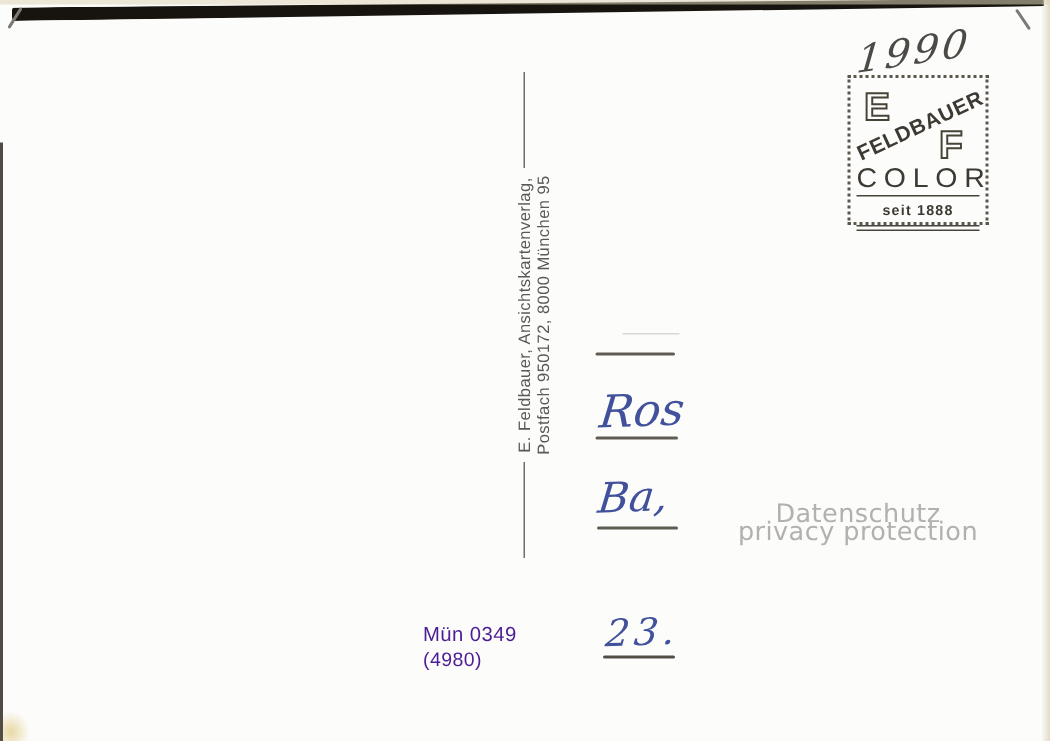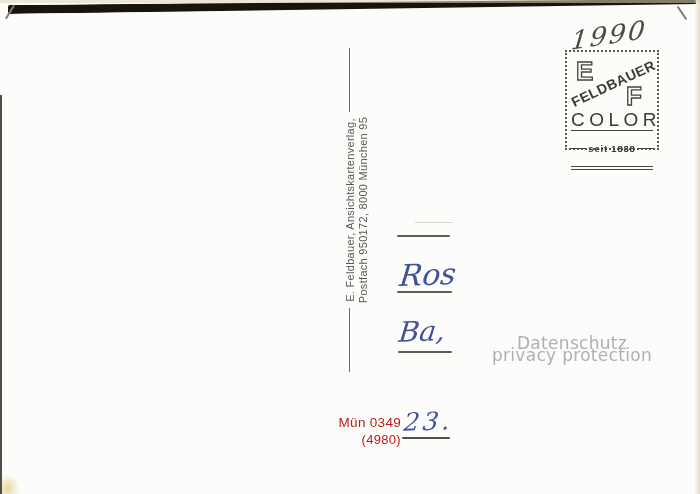--- a/index.html
+++ b/index.html
@@ -73,30 +73,30 @@
     font-weight:700;font-size:14px;letter-spacing:.5px;
     transform:rotate(-25deg);
   }
   .stamp-product{
     position:absolute;left:0;right:0;top:57px;text-align:center;
     font-size:19px;letter-spacing:4.5px;text-indent:4px;font-weight:400;
     transform:scaleY(.95);
   }
   .stamp-since{position:absolute;left:4px;right:4px;top:78px;}
   .since-rule{height:1px;background:#47443c;}
-  .since-row{display:flex;align-items:center;gap:3px;margin:13px 0;}
+  .since-row{display:flex;align-items:center;gap:3px;margin:2px 0;flex-direction:column;}
   .since-row .side{flex:1;height:1px;background:#47443c;}
   .since-row .txt{font-size:9.5px;font-weight:700;letter-spacing:.8px;line-height:9px;}
   .since-bottom{margin-top:1px;}
   .since-bottom .since-rule + .since-rule{margin-top:2px;}
 
   
   .order{
-    position:absolute;left:297px;top:414px;width:104px;text-align:right;
-    color:#b91c1c;font-size:13.5px;line-height:17px;letter-spacing:.3px;
+    position:absolute;left:282px;top:414px;width:104px;text-align:left;
+    color:#4c1d95;font-size:13.5px;line-height:17px;letter-spacing:.3px;
   }
   .order .code{font-size:13px;}
 
   
   .watermark{
     position:absolute;left:472px;top:337px;width:200px;text-align:center;
     color:var(--watermark-gray,#b2b0b0);
     font-family:"DejaVu Sans",sans-serif;
     font-size:17px;line-height:12px;letter-spacing:.3px;
   }

